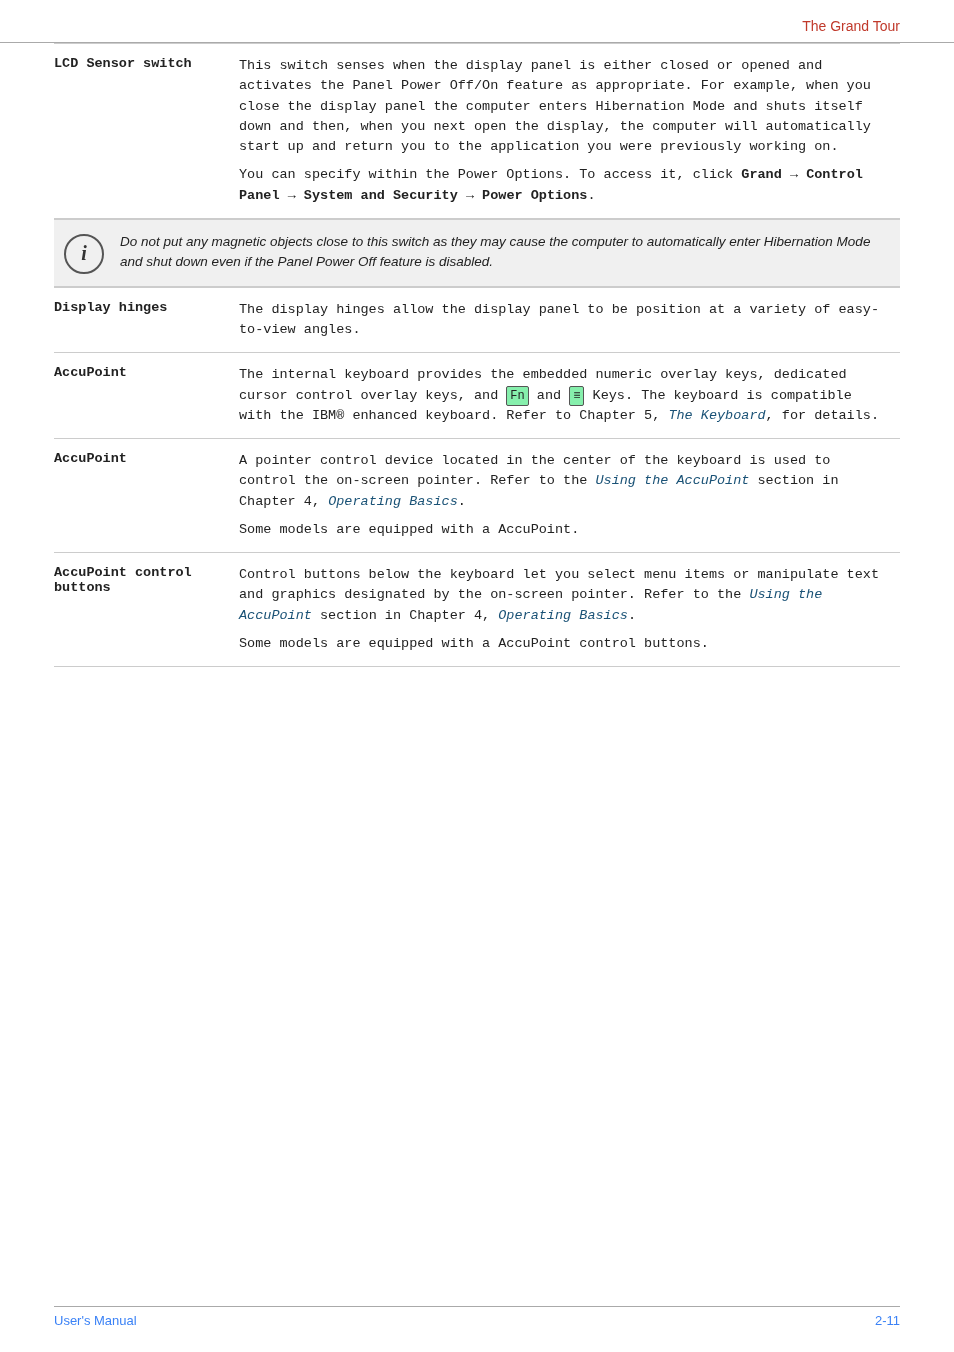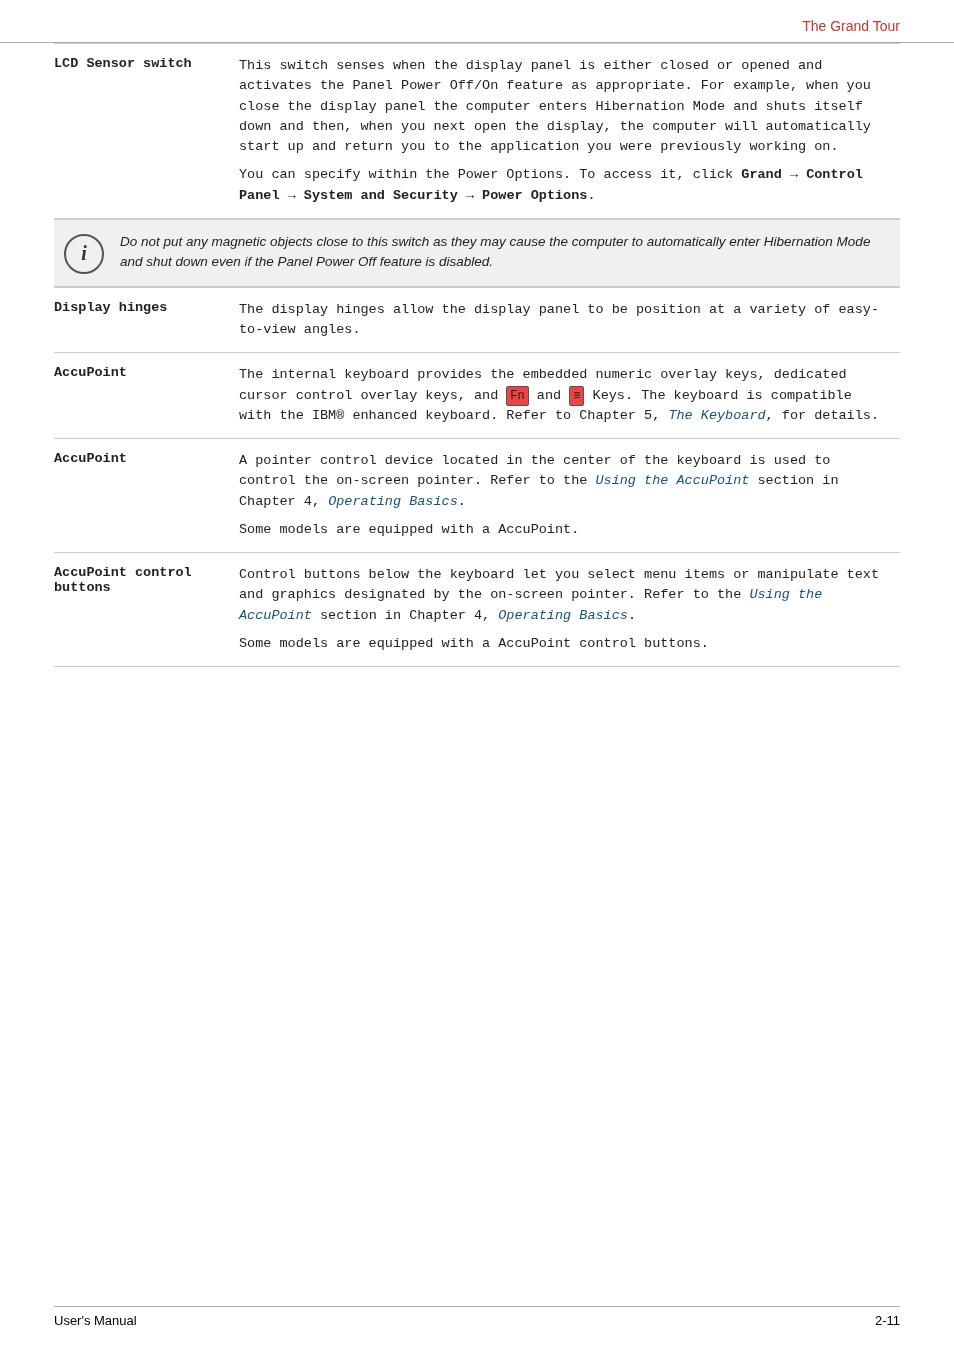--- a/index.html
+++ b/index.html
@@ -93,36 +93,36 @@
     
     .bold { font-weight: bold; }
 
     
     .key-icon {
       display: inline-block;
       font-size: 12px;
       border: 1px solid #555;
       border-radius: 2px;
       padding: 0 3px;
-      background: #ef4444;
+      background: #86efac;
       font-style: normal;
     }
 
     
     .page-footer {
       position: absolute;
       bottom: 24px;
       left: 54px;
       right: 54px;
       display: flex;
       justify-content: space-between;
       border-top: 1px solid #aaa;
       padding-top: 6px;
       font-size: 13px;
-      color: #000000;
+      color: #3b82f6;
     }
 
     
     .note-circle {
       width: 40px;
       height: 40px;
       border-radius: 50%;
       border: 2px solid #555;
       display: flex;
       align-items: center;

